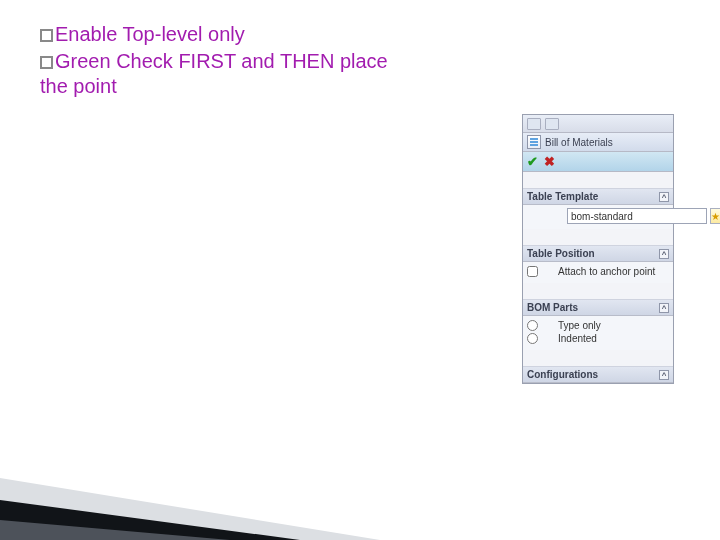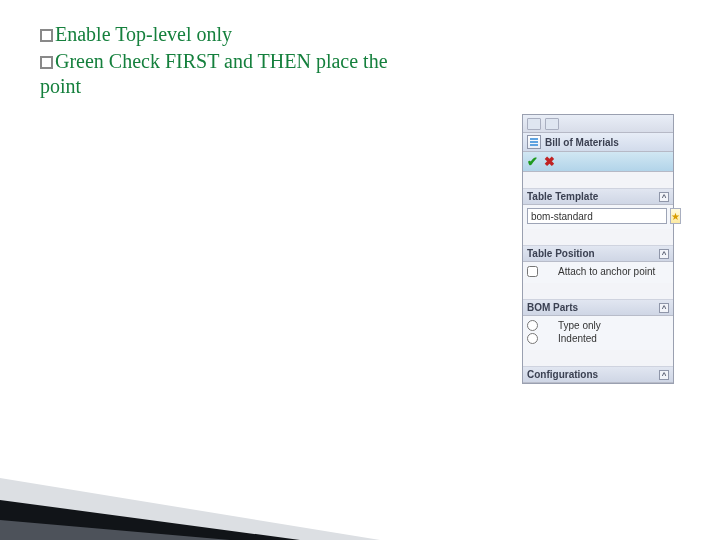--- a/index.html
+++ b/index.html
@@ -21,24 +21,23 @@
     font-weight: 400;
     color: #555b65;
     margin-bottom: 22px;
     letter-spacing: 0.5px;
   }
   .bullets {
     max-width: 360px;
   }
   .bullet {
     font-size: 20px;
-    color: #15803d;
+    color: #a21caf;
     line-height: 1.25;
     margin-bottom: 2px;
-    font-family: Liberation Serif, serif;
   }
   .bullet-marker {
     display: inline-block;
     width: 13px;
     height: 13px;
     border: 2px solid #898989;
     margin-right: 2px;
     position: relative;
     top: 1px;
   }
@@ -103,21 +102,21 @@
   .bom-icon::before {
     content: "";
     position: absolute;
     left: 2px; top: 2px;
     width: 8px; height: 2px;
     background: #5fa3e0;
     box-shadow: 0 3px 0 #5fa3e0, 0 6px 0 #5fa3e0;
   }
   .panel-header-title {
     font-size: 10px;
-    font-weight: bold;
+    font-weight: normal;
     color: #3a3f50;
   }
   .panel-confirm {
     background: linear-gradient(#d1e7f3, #b2d4e9);
     padding: 3px 4px;
     display: flex;
     gap: 6px;
     border-bottom: 1px solid #b6b9c6;
   }
   .check-icon {
@@ -156,20 +155,21 @@
     color: #5a6073;
   }
   .section-body {
     background: #f4f6fa;
     padding: 3px 4px 5px 4px;
   }
   .template-row {
     display: flex;
     gap: 3px;
     align-items: center;
+    margin-left: 40px;
   }
   .template-input {
     flex: 1;
     height: 16px;
     border: 1px solid #9da4b6;
     background: #fff;
     font-size: 10px;
     padding: 0 3px;
     color: #333;
   }

